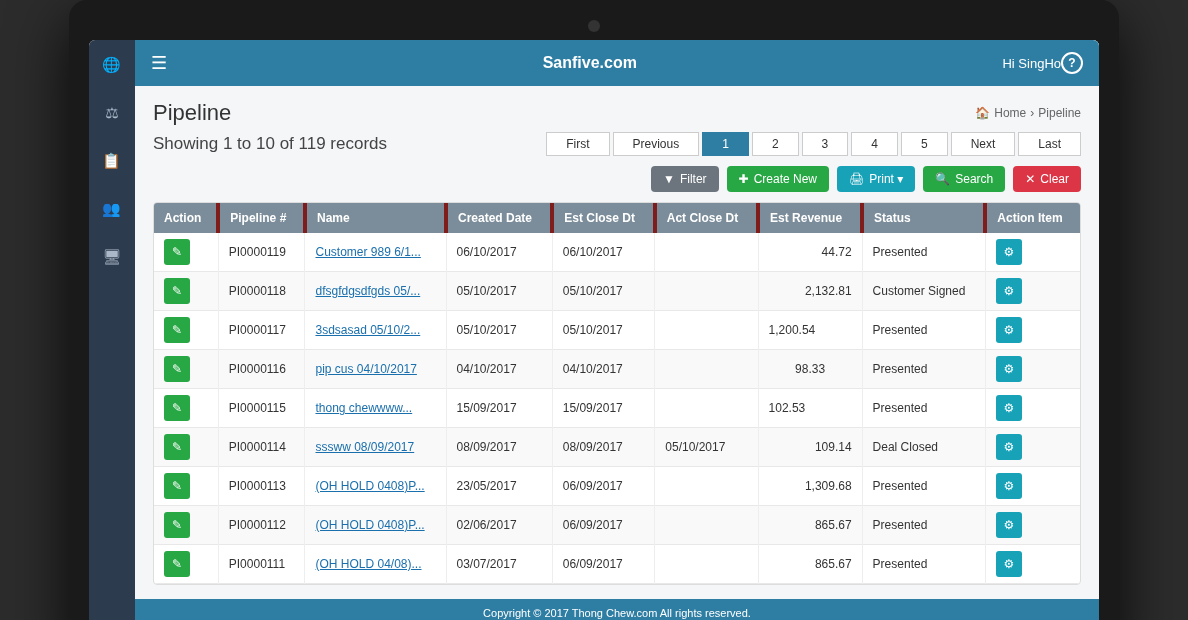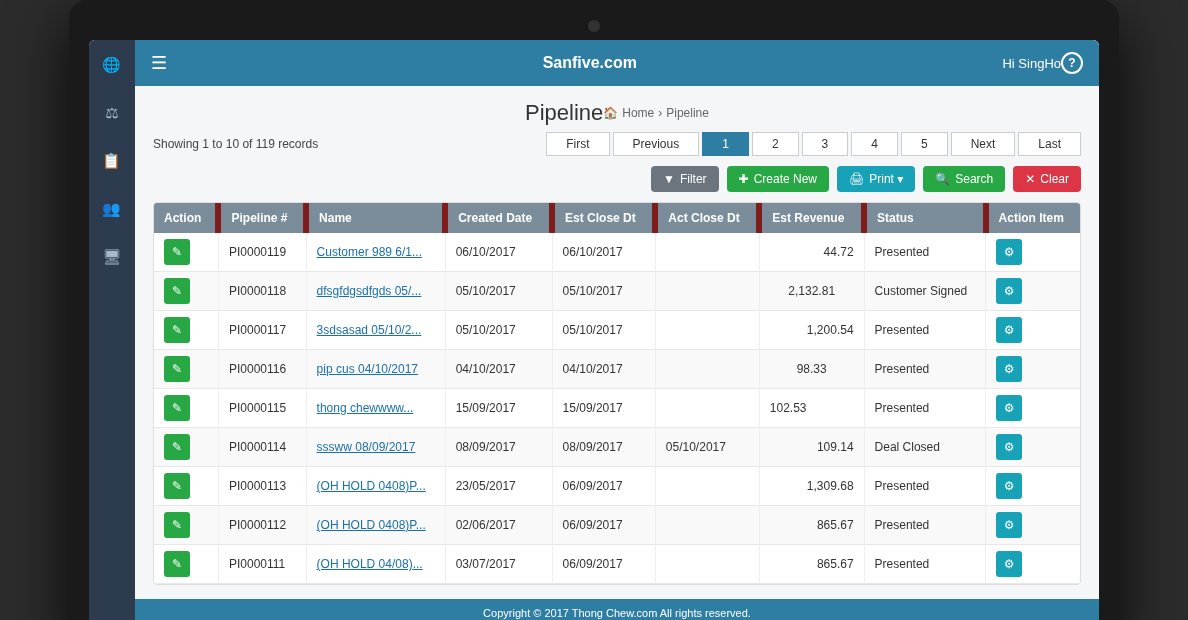--- a/index.html
+++ b/index.html
@@ -95,21 +95,21 @@
       cursor: pointer;
     }
     
     .content-area {
       padding: 14px 18px;
       flex: 1;
     }
     .page-header {
       display: flex;
       align-items: center;
-      justify-content: center;
+      justify-content: space-between;
       margin-bottom: 6px;
     }
     .page-title {
       font-size: 22px;
       font-weight: normal;
       color: #333;
     }
     .breadcrumb {
       font-size: 12px;
       color: #666;
@@ -118,21 +118,21 @@
       gap: 4px;
     }
     
     .pagination-row {
       display: flex;
       align-items: center;
       justify-content: space-between;
       margin-bottom: 10px;
     }
     .records-info {
-      font-size: 12px;
+      font-size: 17px;
       color: #444;
     }
     .pagination {
       display: flex;
       align-items: center;
       gap: 3px;
     }
     .page-btn {
       padding: 4px 19px;
       border: 1px solid #ccc;
@@ -184,21 +184,21 @@
     }
     thead tr {
       background: #7b8d9a;
       color: #fff;
     }
     thead th {
       padding: 8px 10px;
       text-align: left;
       font-weight: 600;
       font-size: 12px;
-      border-right: 6px solid #7f1d1d;
+      border-right: 4px solid #7f1d1d;
     }
     thead th:last-child { border-right: none; }
     tbody tr {
       border-bottom: 1px solid #e8e8e8;
     }
     tbody tr:nth-child(even) { background: #f9f9f9; }
     tbody td {
       padding: 6px 10px;
       font-size: 12px;
       color: #333;
@@ -361,36 +361,36 @@
   </tr>
                 <tr>
     <td>
       <button class="action-edit-btn" title="Edit">✎</button>
     </td>
     <td>PI0000118</td>
     <td><span class="link-text">dfsgfdgsdfgds 05/...</span></td>
     <td>05/10/2017</td>
     <td>05/10/2017</td>
     <td></td>
-    <td style="text-align:center">2,132.81</td>
+    <td style="text-align:right">2,132.81</td>
     <td>Customer Signed</td>
     <td>
       <button class="action-item-btn">⚙</button>
     </td>
   </tr>
                 <tr>
     <td>
       <button class="action-edit-btn" title="Edit">✎</button>
     </td>
     <td>PI0000117</td>
     <td><span class="link-text">3sdsasad 05/10/2...</span></td>
     <td>05/10/2017</td>
     <td>05/10/2017</td>
     <td></td>
-    <td style="text-align:right">1,200.54</td>
+    <td style="text-align:left">1,200.54</td>
     <td>Presented</td>
     <td>
       <button class="action-item-btn">⚙</button>
     </td>
   </tr>
                 <tr>
     <td>
       <button class="action-edit-btn" title="Edit">✎</button>
     </td>
     <td>PI0000116</td>

